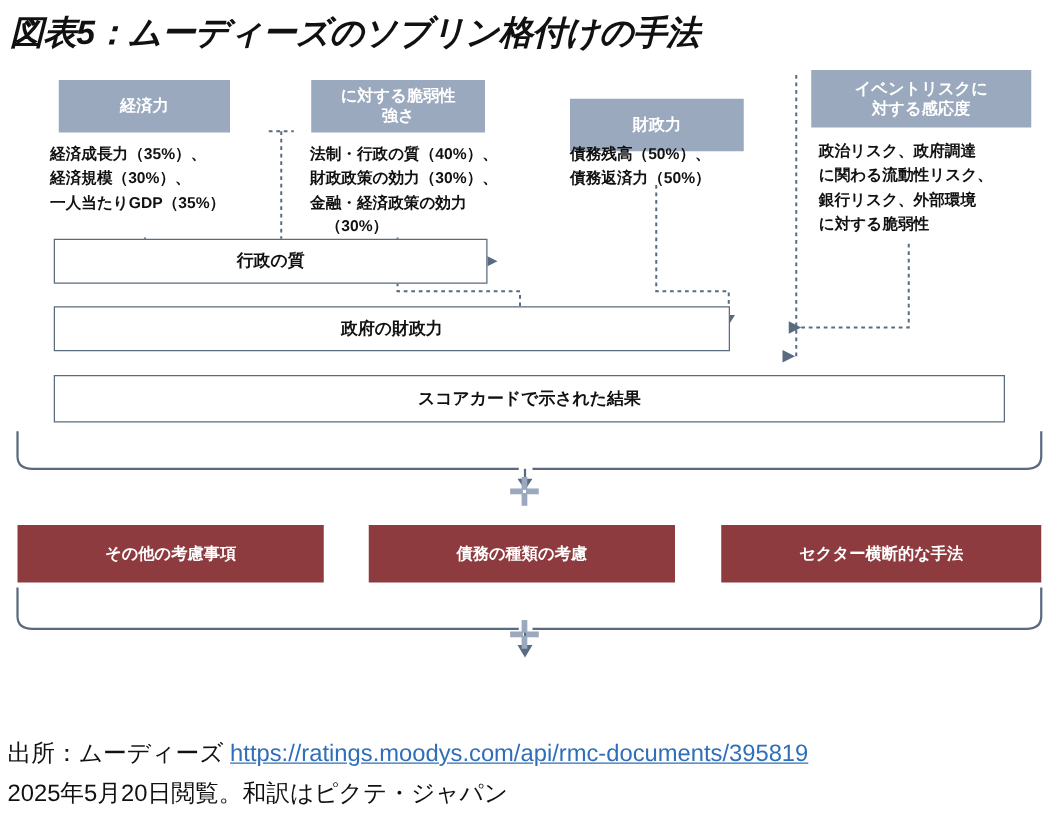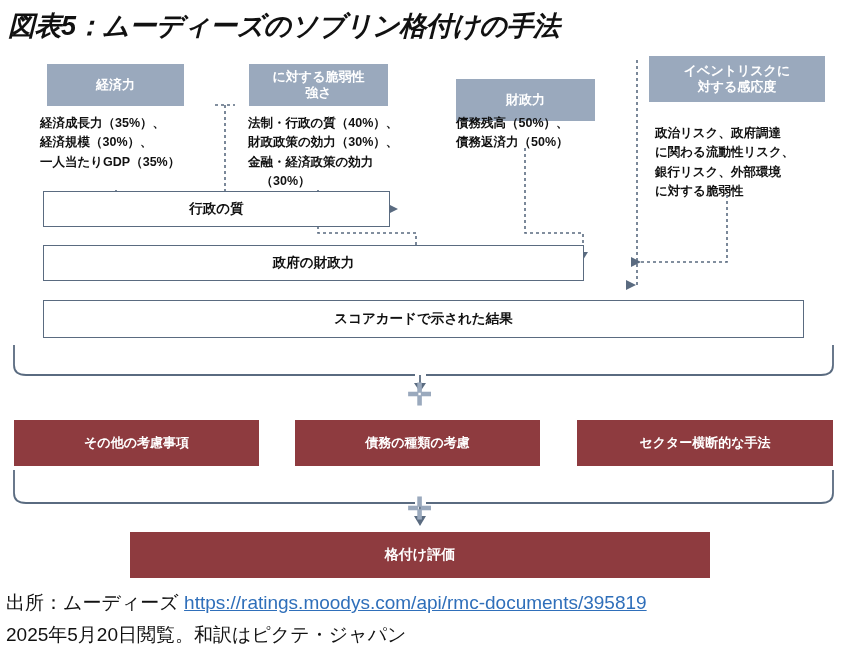--- a/index.html
+++ b/index.html
@@ -178,21 +178,21 @@
   <div class="pillar-box" style="left:456px; top:79px; width:139px; height:42px;">
     <span style="white-space:pre-line;">財政力</span>
   </div>
   <div class="pillar-text" style="left:456px; top:114px; width:190px; white-space:pre-line;">債務残高（50%）、
 債務返済力（50%）</div>
 
   <div class="pillar-box" style="left:649px; top:56px; width:176px; height:46px;">
     <span style="white-space:pre-line;">イベントリスクに
 対する感応度</span>
   </div>
-  <div class="pillar-text" style="left:655px; top:112px; width:190px; white-space:pre-line;margin-top:12px;">政治リスク、政府調達
+  <div class="pillar-text" style="left:655px; top:112px; width:190px; white-space:pre-line;">政治リスク、政府調達
 に関わる流動性リスク、
 銀行リスク、外部環境
 に対する脆弱性</div>
 
   <div class="white-box" style="left:43px; top:191px; width:347px; height:36px;">
     <span>行政の質</span>
   </div>
   <div class="white-box" style="left:43px; top:245px; width:541px; height:36px;">
     <span>政府の財政力</span>
   </div>
@@ -207,22 +207,19 @@
   </div>
   <div class="red-box" style="left:295px; top:420px; width:245px; height:46px;">
     <span>債務の種類の考慮</span>
   </div>
   <div class="red-box" style="left:577px; top:420px; width:256px; height:46px;">
     <span>セクター横断的な手法</span>
   </div>
 
   <div class="plus" style="left:407px; top:494px;">✛</div>
 
-  <div class="red-box" style="left:130px; top:532px; width:580px; height:46px; font-size:14px;">
-    <span>格付け評価</span>
-  </div>
 
   <div class="source" style="left:6px; top:590px;">
     <span>出所：ムーディーズ </span><a href="#">https://ratings.moodys.com/api/rmc-documents/395819</a>
   </div>
   <div class="source" style="left:6px; top:622px;">2025年5月20日閲覧。和訳はピクテ・ジャパン</div>
 
 </div>
 
 </body></html>

